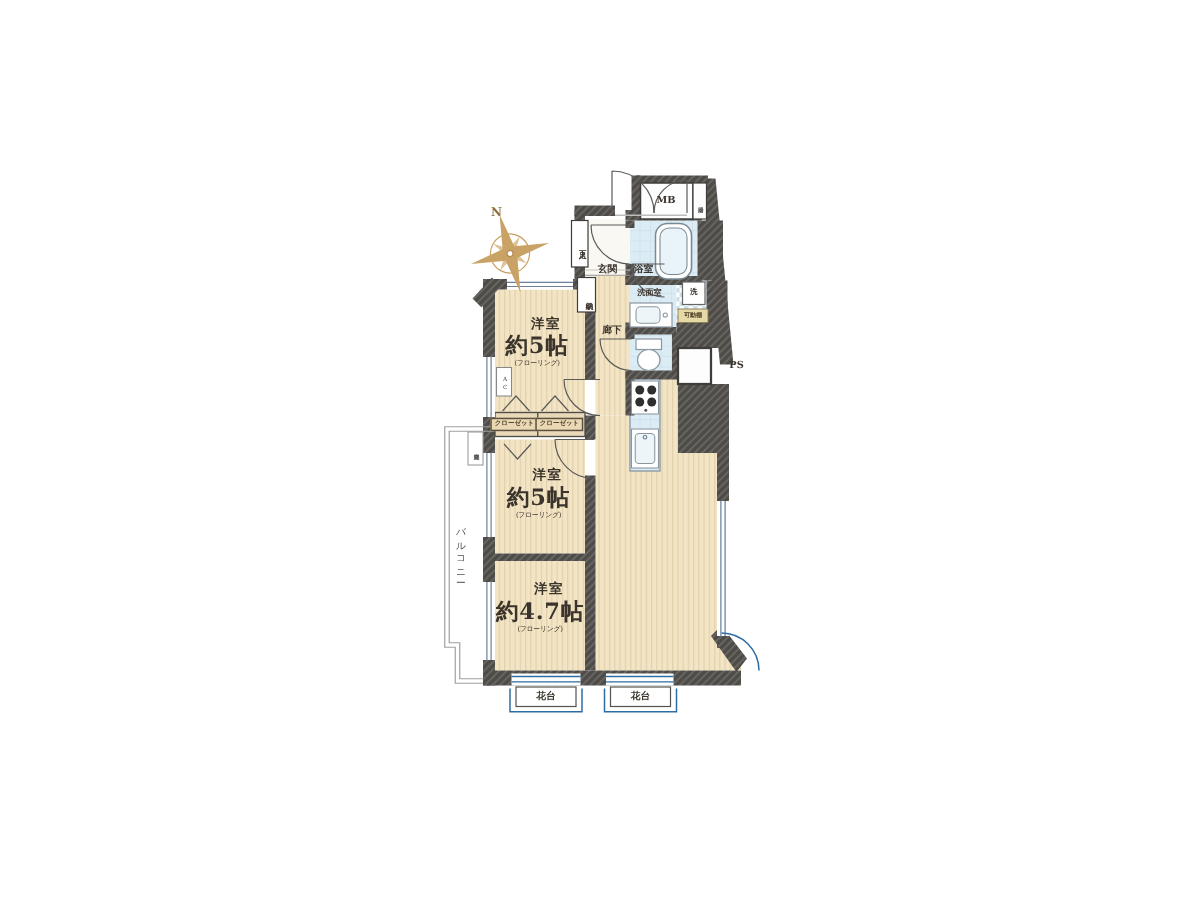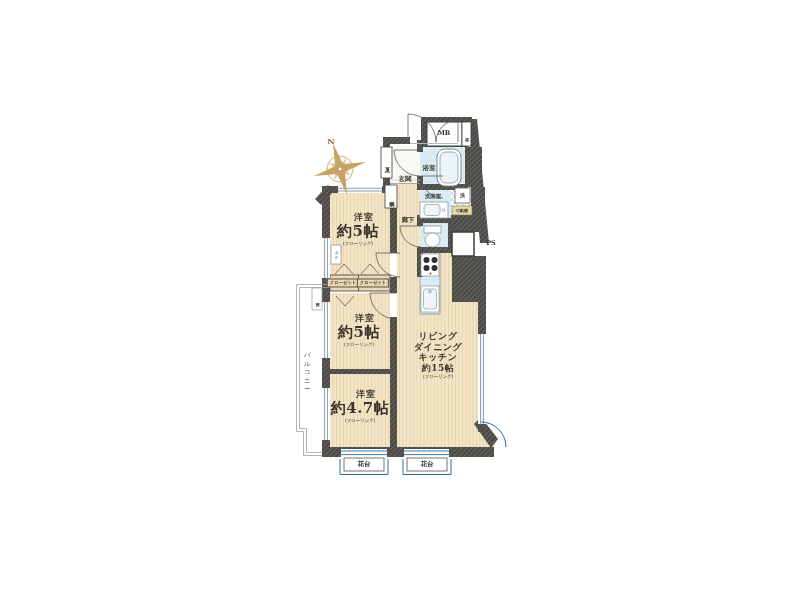--- a/index.html
+++ b/index.html
@@ -212,30 +212,23 @@
   <div class="room-size">約5帖</div>
   <div class="room-note">(フローリング)</div>
 </div>
 
 <div class="lbl" style="left:360px;top:406px;">
   <div class="room-name">洋室</div>
   <div class="room-size">約4.7帖</div>
   <div class="room-note">(フローリング)</div>
 </div>
 
-<div class="lbl" style="left:438px;top:355px;">
-  <div class="ldk-line">リビング</div>
-  <div class="ldk-line">ダイニング</div>
-  <div class="ldk-line">キッチン</div>
-  <div class="ldk-line">約15帖</div>
-  <div class="room-note">(フローリング)</div>
-</div>
 
 <div class="lbl sm6" style="left:405px;top:180px;">玄関</div>
-<div class="lbl sm6" style="left:429px;top:169px;">浴室</div>
+<div class="lbl sm6" style="left:429px;top:180px;">浴室</div>
 <div class="lbl sm55" style="left:433px;top:196px;">洗面室</div>
 <div class="lbl sm5" style="left:462.5px;top:195.5px;">洗</div>
 <div class="lbl sm4" style="left:462px;top:210.5px;color:#4a3a20;">可動棚</div>
 <div class="lbl sm6" style="left:408px;top:221px;">廊下</div>
 <div class="lbl sm6" style="left:491px;top:244px;">PS</div>
 <div class="lbl sm6" style="left:444px;top:134px;">MB</div>
 <div class="lbl v tiny-v" style="left:466.5px;top:134px;">給湯器</div>
 <div class="lbl v sm5" style="left:391px;top:196.5px;">収納</div>
 <div class="lbl v sm5" style="left:386.5px;top:162.5px;">下足入</div>
 <div class="lbl closet-box" style="left:343px;top:283px;">クローゼット</div>

